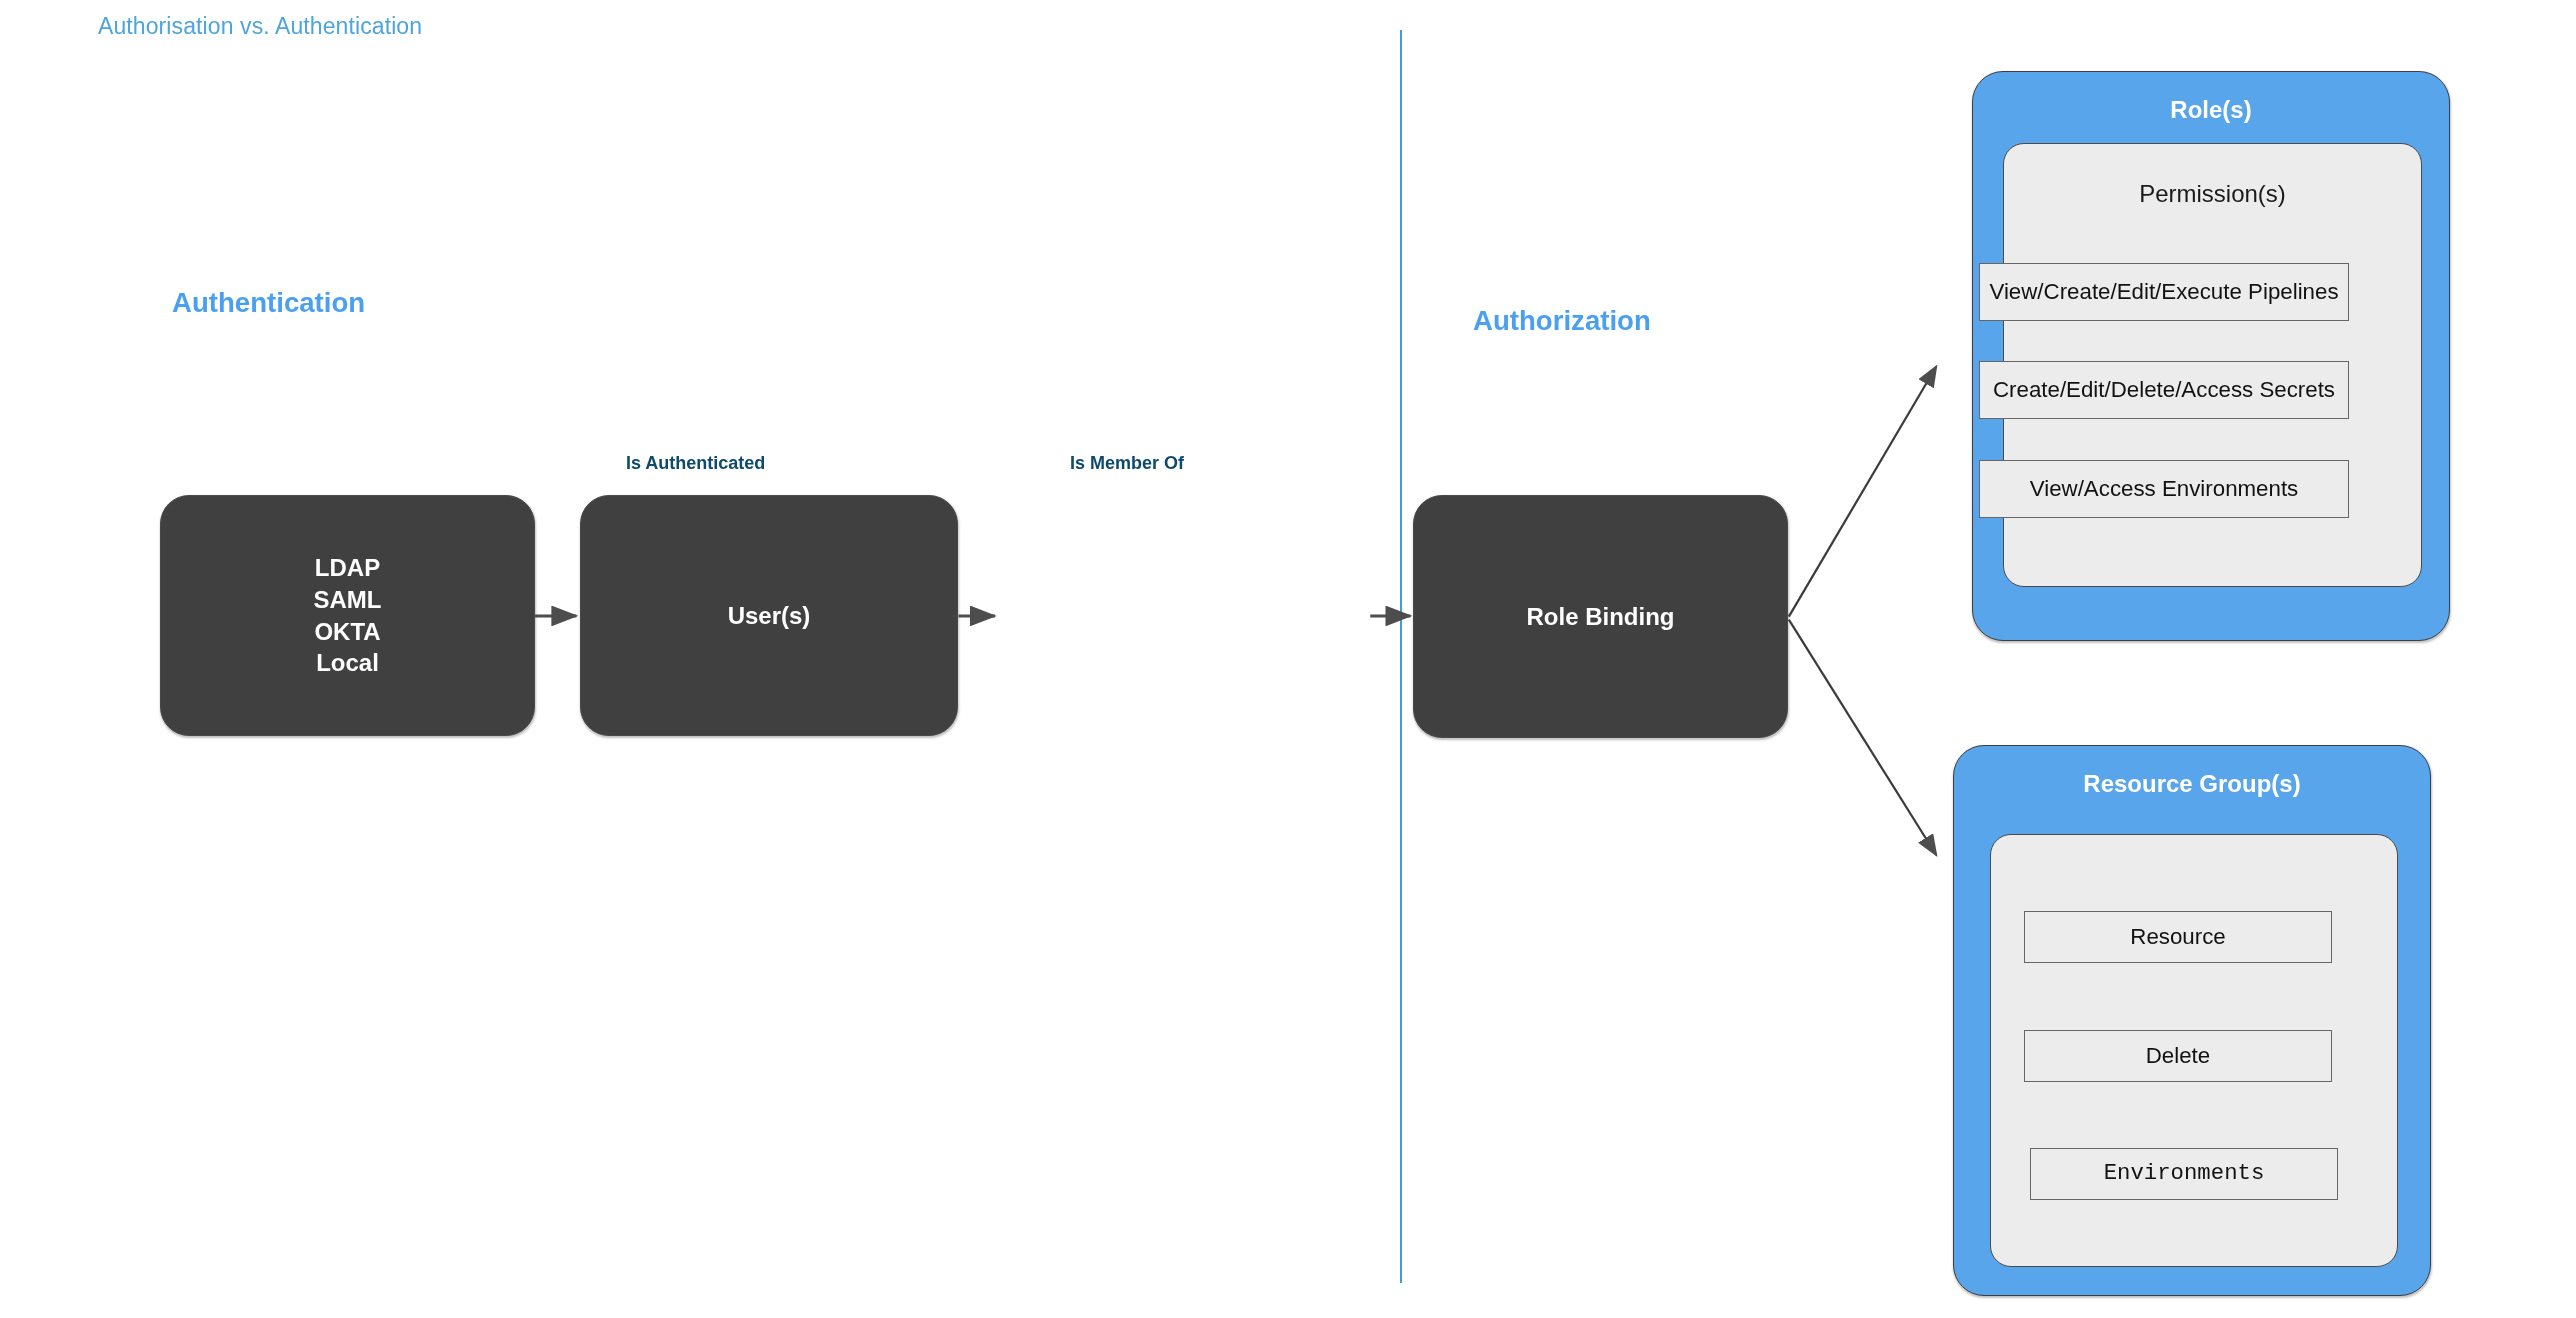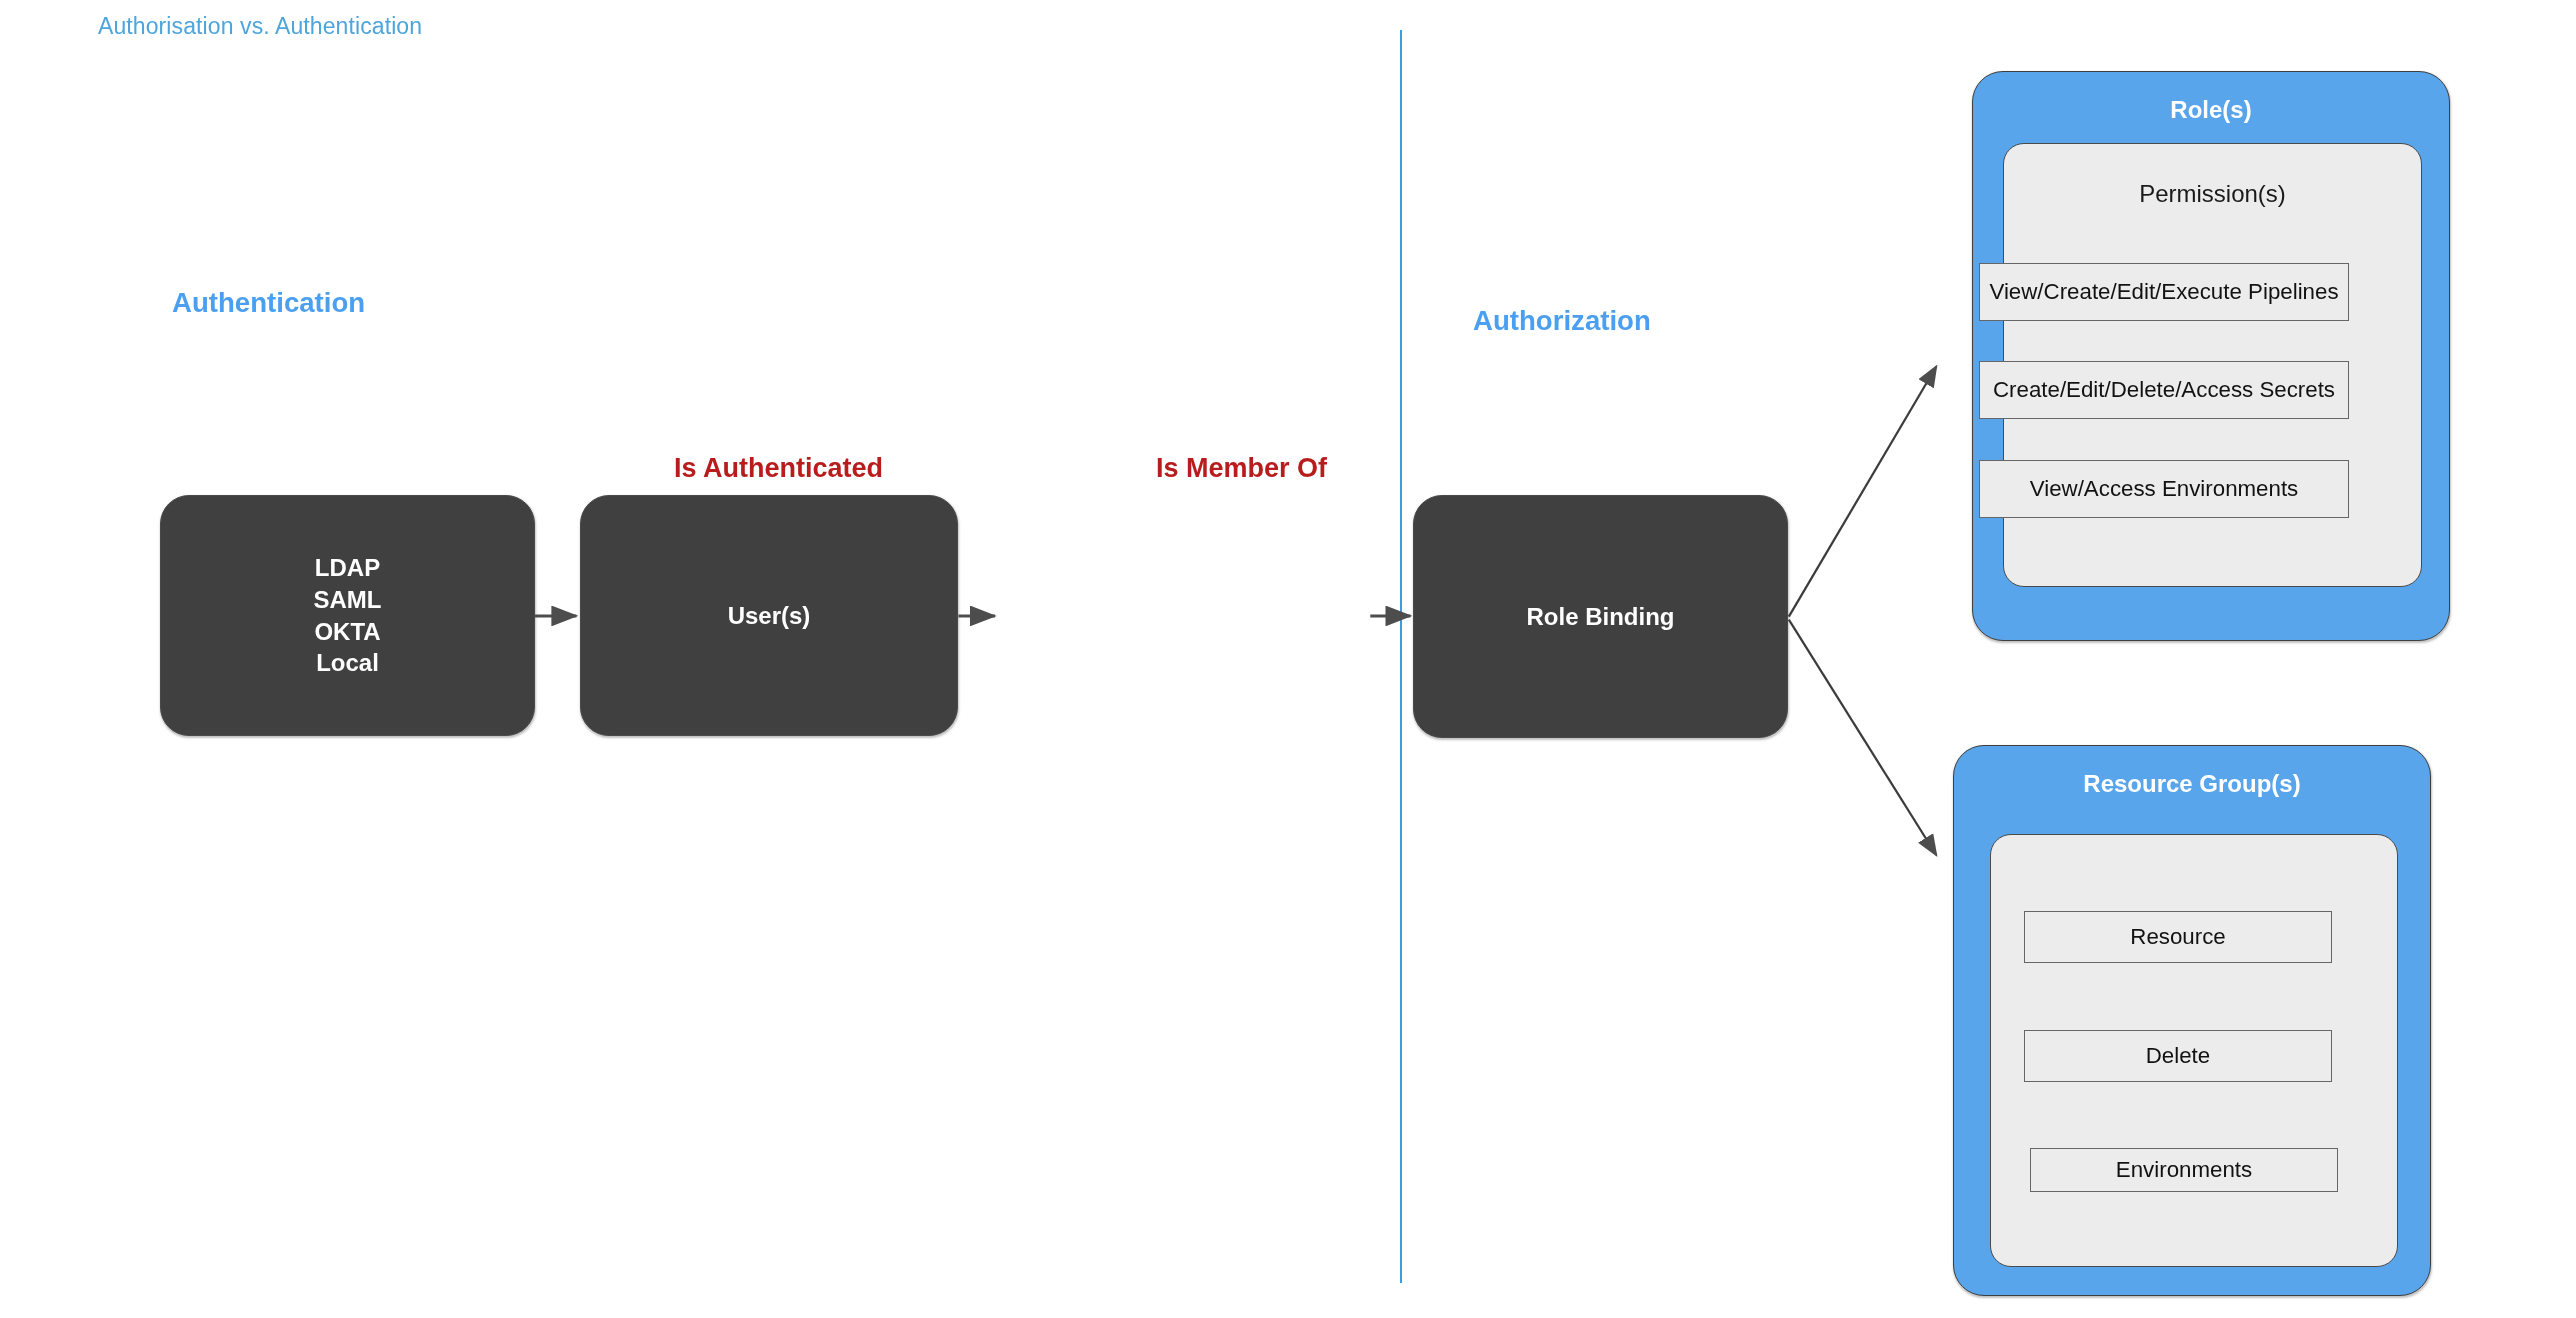--- a/index.html
+++ b/index.html
@@ -48,25 +48,25 @@
     font-weight: bold;
     color: #4a9ff0;
     white-space: nowrap;
   }
   #heading-authentication { left: 172px; top: 287px; }
   #heading-authorization  { left: 1473px; top: 305px; }
 
   
   .edge-label {
     position: absolute;
-    font-size: 27px;
-    font-weight: bold;
-    color: #b91c1c;
-    white-space: nowrap;
-    text-align: right;
+    font-size: 18px;
+    font-weight: bold;
+    color: #0c4a6e;
+    white-space: nowrap;
+    text-align: left;
   }
   #edge-label-is-authenticated { left: 626px;  top: 453px; width: 257px; }
   #edge-label-is-member-of     { left: 1070px; top: 453px; width: 257px; }
 
   
   .flow-box {
     position: absolute;
     background: #404040;
     border: 1.5px solid #4a4a4a;
     border-radius: 29px;
@@ -154,21 +154,21 @@
     line-height: 1.15;
     padding: 0 6px;
   }
   
   #perm-chip-0 { left: 1979px; top: 263px; width: 370px; height: 58px; }
   #perm-chip-1 { left: 1979px; top: 361px; width: 370px; height: 58px; }
   #perm-chip-2 { left: 1979px; top: 460px; width: 370px; height: 58px; }
   
   #res-chip-0 { left: 2024px; top: 911px; width: 308px; height: 52px; }
   #res-chip-1 { left: 2024px; top: 1030px; width: 308px; height: 52px; }
-  #res-chip-2 { left: 2030px; top: 1148px; width: 308px; height: 44px; }
+  #res-chip-2 { left: 2030px; top: 1148px; width: 308px; height: 52px; font-family: Liberation Mono, monospace; }
 
   
   #connector-layer {
     position: absolute;
     left: 0;
     top: 0;
     width: 2576px;
     height: 1319px;
     pointer-events: none;
   }

